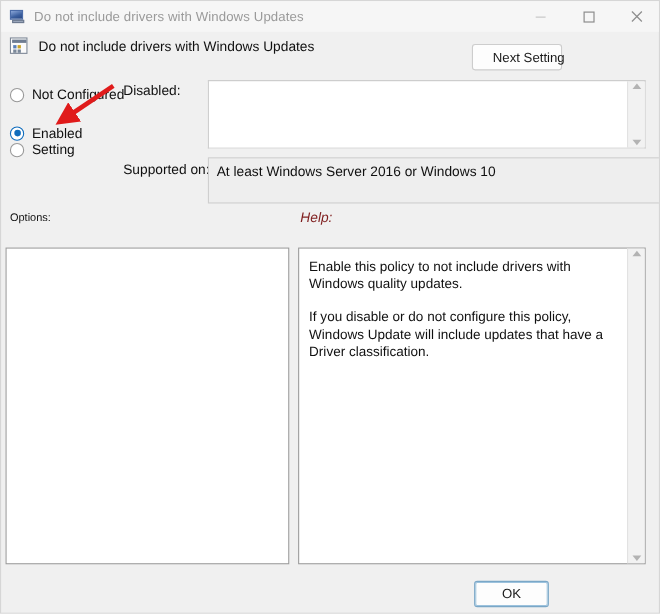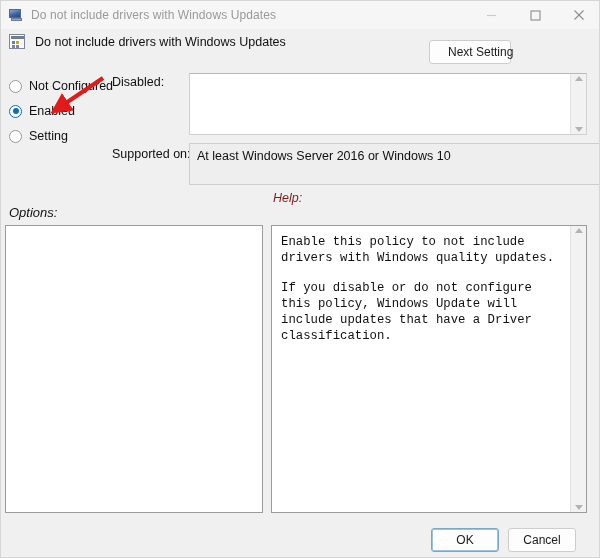--- a/index.html
+++ b/index.html
@@ -116,21 +116,21 @@
 
   
   .radio-row {
     position: absolute;
     left: 8px;
     display: flex;
     align-items: center;
     height: 18px;
   }
   #radio-notconfigured { top: 76px; }
-  #radio-enabled      { top: 101px; text-align: center; }
+  #radio-enabled      { top: 111px; text-align: center; }
   #radio-disabled     { top: 126px; }
 
   .radio-mark {
     width: 13px; height: 13px;
     border-radius: 50%;
     border: 1px solid #999;
     background: #fff;
     flex: 0 0 auto;
     position: relative;
   }
@@ -219,43 +219,42 @@
     width: 0; height: 0;
     border-left: 4px solid transparent;
     border-right: 4px solid transparent;
   }
   .vscroll .up   { border-bottom: 5px solid #b3b3b3; }
   .vscroll .down { border-top: 5px solid #b3b3b3; }
 
   
   #options-label {
     position: absolute;
-    left: 8px; top: 204px;
-    font-size: 13px; color: #101010; font-style: italic;
+    left: 8px; top: 192px;
+    font-size: 10px; color: #101010;
   }
   #help-label {
     position: absolute;
     left: 272px; top: 190px;
     font-size: 12.5px; color: #7f1d1d; font-style: italic;
   }
   #options-panel {
     position: absolute;
     left: 4px; top: 224px;
     width: 258px; height: 288px;
     background: #ffffff;
     border: 1px solid #9b9b9b;
   }
   #help-panel {
     position: absolute;
     left: 270px; top: 224px;
     width: 316px; height: 288px;
     background: #ffffff;
     border: 1px solid #9b9b9b;
     display: flex;
-    font-family: Liberation Mono, monospace;
   }
   #help-text {
     flex: 1 1 auto;
     padding: 8px 9px;
     font-size: 12.3px;
     line-height: 16px;
     color: #101010;
     overflow: hidden;
   }
   #help-text p { margin: 0 0 14px 0; }
@@ -378,21 +377,20 @@
       <p>Enable this policy to not include drivers with Windows quality updates.</p>
       <p>If you disable or do not configure this policy, Windows Update will include updates that have a Driver classification.</p>
     </div>
     <div class="vscroll">
       <span class="arrow up"></span>
       <span class="arrow down"></span>
     </div>
   </div>
 
   <div class="dlgbtn" id="btn-ok">OK</div>
-  <div class="dlgbtn" id="btn-cancel">Cancel</div>
   <div class="dlgbtn" id="btn-apply">Apply</div>
 
   <svg id="annotation-arrow" viewBox="0 0 80 48">
     <defs>
       <marker id="arrowhead" markerWidth="5" markerHeight="5" refX="1.4" refY="2.5" orient="auto">
         <polygon points="0 0, 5 2.5, 0 5" fill="#e01b1b"></polygon>
       </marker>
     </defs>
     <line x1="62" y1="9" x2="22" y2="36" stroke="#e01b1b" stroke-width="4.2" marker-end="url(#arrowhead)"></line>
   </svg>

